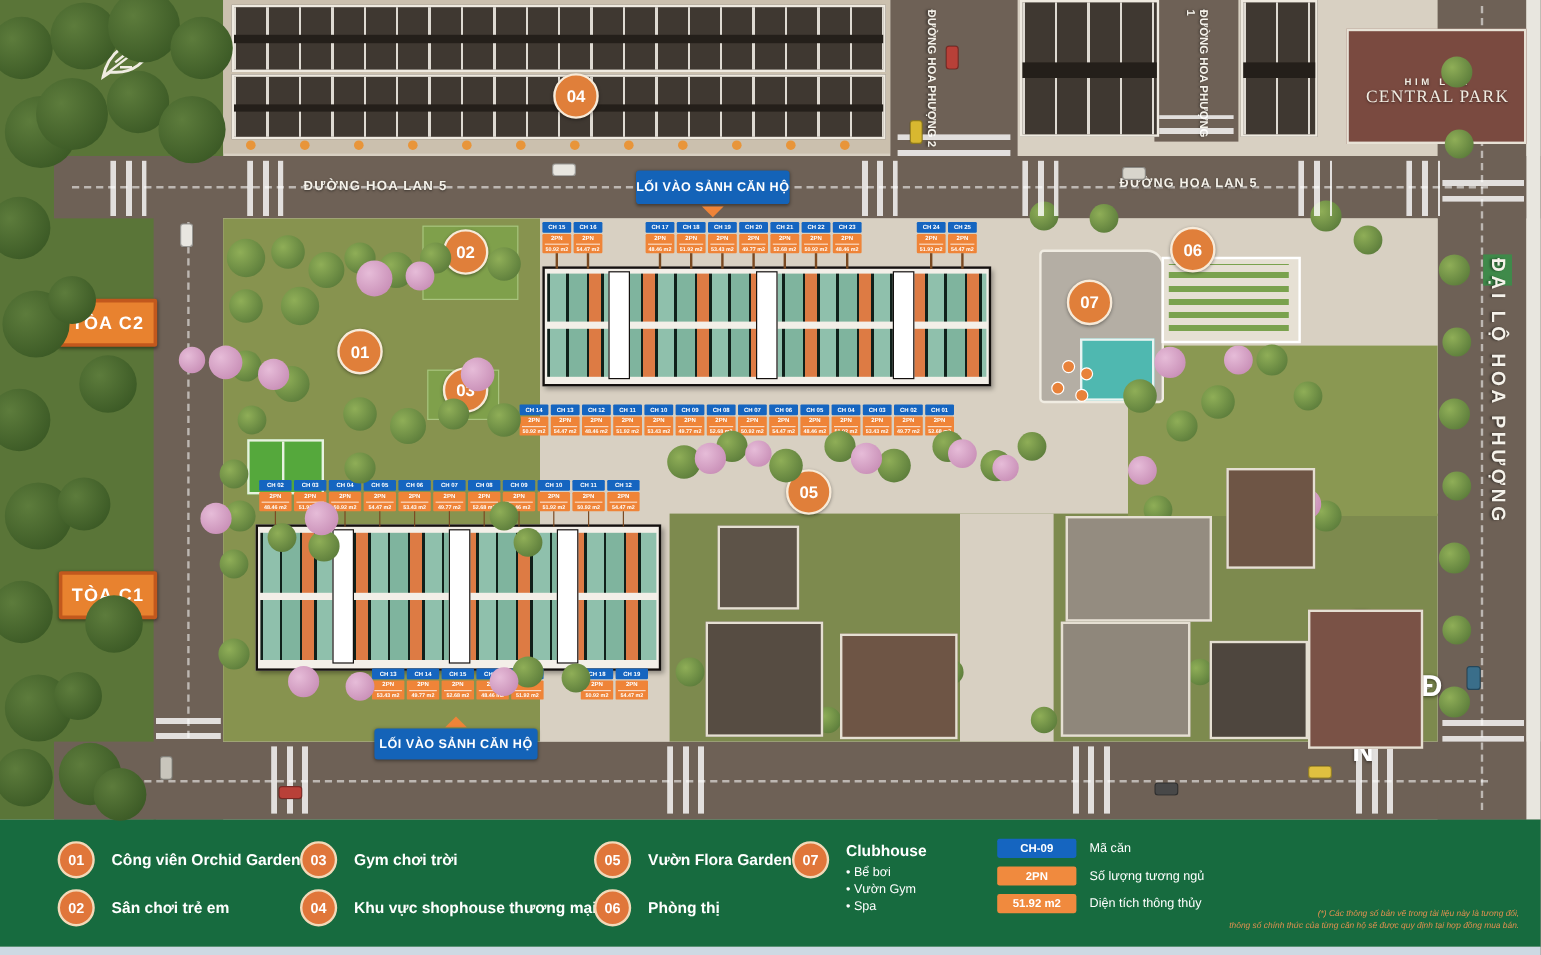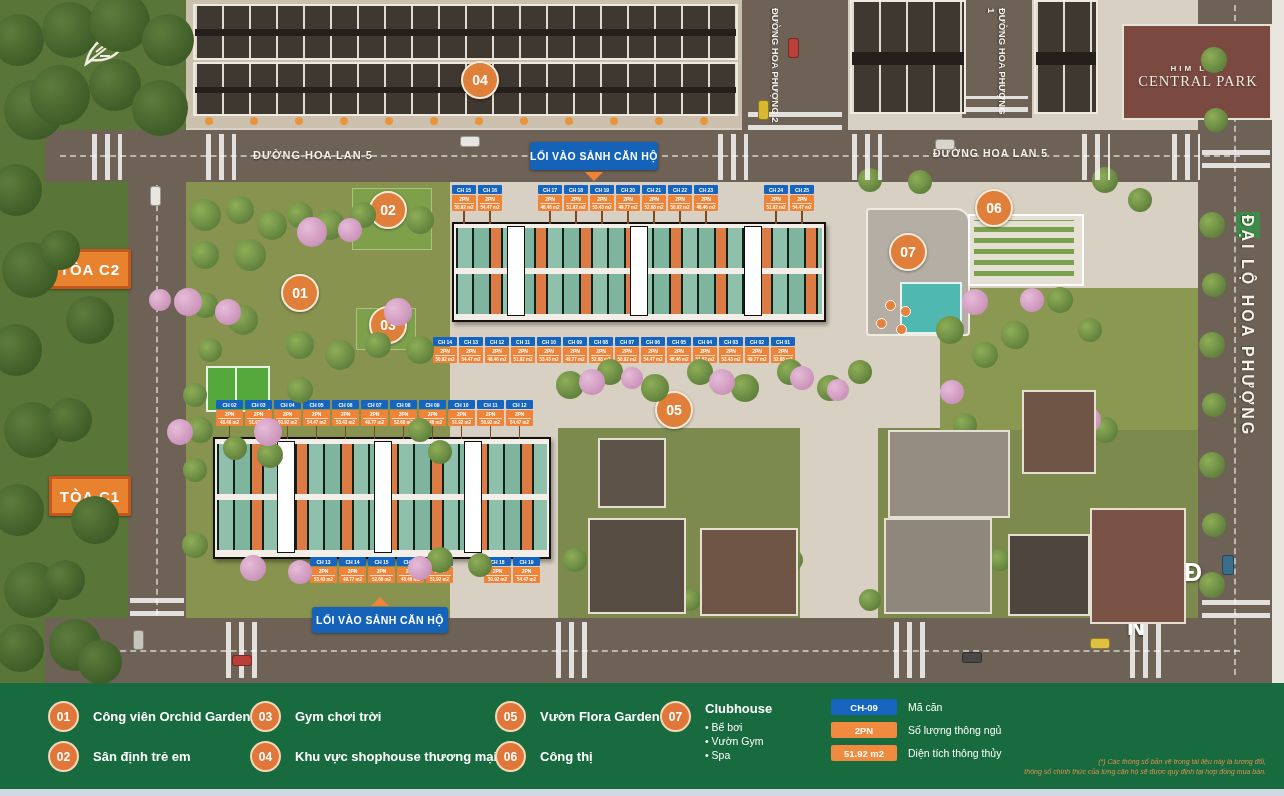--- a/index.html
+++ b/index.html
@@ -514,51 +514,51 @@
   <div class="t compass-letter" style="left:1123px;top:612px;">N</div>
   <div class="t compass-letter" style="left:1062px;top:558px;">T</div>
 
   <div class="t" id="legend">
     <div class="lg-item" style="left:48px;top:701px - 683px;top:18px;">
       <div class="lg-circle">01</div>
       <div class="lg-label">Công viên Orchid Garden</div>
     </div>
     <div class="lg-item" style="left:48px;top:58px;">
       <div class="lg-circle">02</div>
-      <div class="lg-label">Sân định trẻ em</div>
+      <div class="lg-label">Sân chơi trẻ em</div>
     </div>
     <div class="lg-item" style="left:250px;top:18px;">
       <div class="lg-circle">03</div>
       <div class="lg-label">Gym chơi trời</div>
     </div>
     <div class="lg-item" style="left:250px;top:58px;">
       <div class="lg-circle">04</div>
       <div class="lg-label">Khu vực shophouse thương mại</div>
     </div>
     <div class="lg-item" style="left:495px;top:18px;">
       <div class="lg-circle">05</div>
       <div class="lg-label">Vườn Flora Garden</div>
     </div>
     <div class="lg-item" style="left:495px;top:58px;">
       <div class="lg-circle">06</div>
-      <div class="lg-label">Công thị</div>
+      <div class="lg-label">Phòng thị</div>
     </div>
     <div class="lg-item" style="left:660px;top:18px;align-items:flex-start;">
       <div class="lg-circle">07</div>
       <div>
         <div class="lg-label">Clubhouse</div>
         <div class="lg-bullet" style="margin-top:4px;">• Bể bơi</div>
         <div class="lg-bullet">• Vườn Gym</div>
         <div class="lg-bullet">• Spa</div>
       </div>
     </div>
     <div class="t key-box" style="left:831px;top:16px;background:#1565c0;">CH-09</div>
     <div class="t key-label" style="left:908px;top:18px;">Mã căn</div>
     <div class="t key-box" style="left:831px;top:39px;background:#f08a3e;">2PN</div>
-    <div class="t key-label" style="left:908px;top:41px;">Số lượng thông ngủ</div>
+    <div class="t key-label" style="left:908px;top:41px;">Số lượng tương ngủ</div>
     <div class="t key-box" style="left:831px;top:62px;background:#f08a3e;">51.92 m2</div>
     <div class="t key-label" style="left:908px;top:64px;">Diện tích thông thủy</div>
     <div class="t disclaimer" style="left:946px;top:74px;width:320px;">
       <div>(*) Các thông số bản vẽ trong tài liệu này là tương đối,</div>
       <div>thông số chính thức của từng căn hộ sẽ được quy định tại hợp đồng mua bán.</div>
     </div>
   </div>
 
   <div class="t" style="left:0;top:789px;width:1284px;height:7px;background:#cdd9e3;"></div>
 <div class="t tree d" style="left: -8px; top: 14px; width: 52px; height: 52px;"></div>

